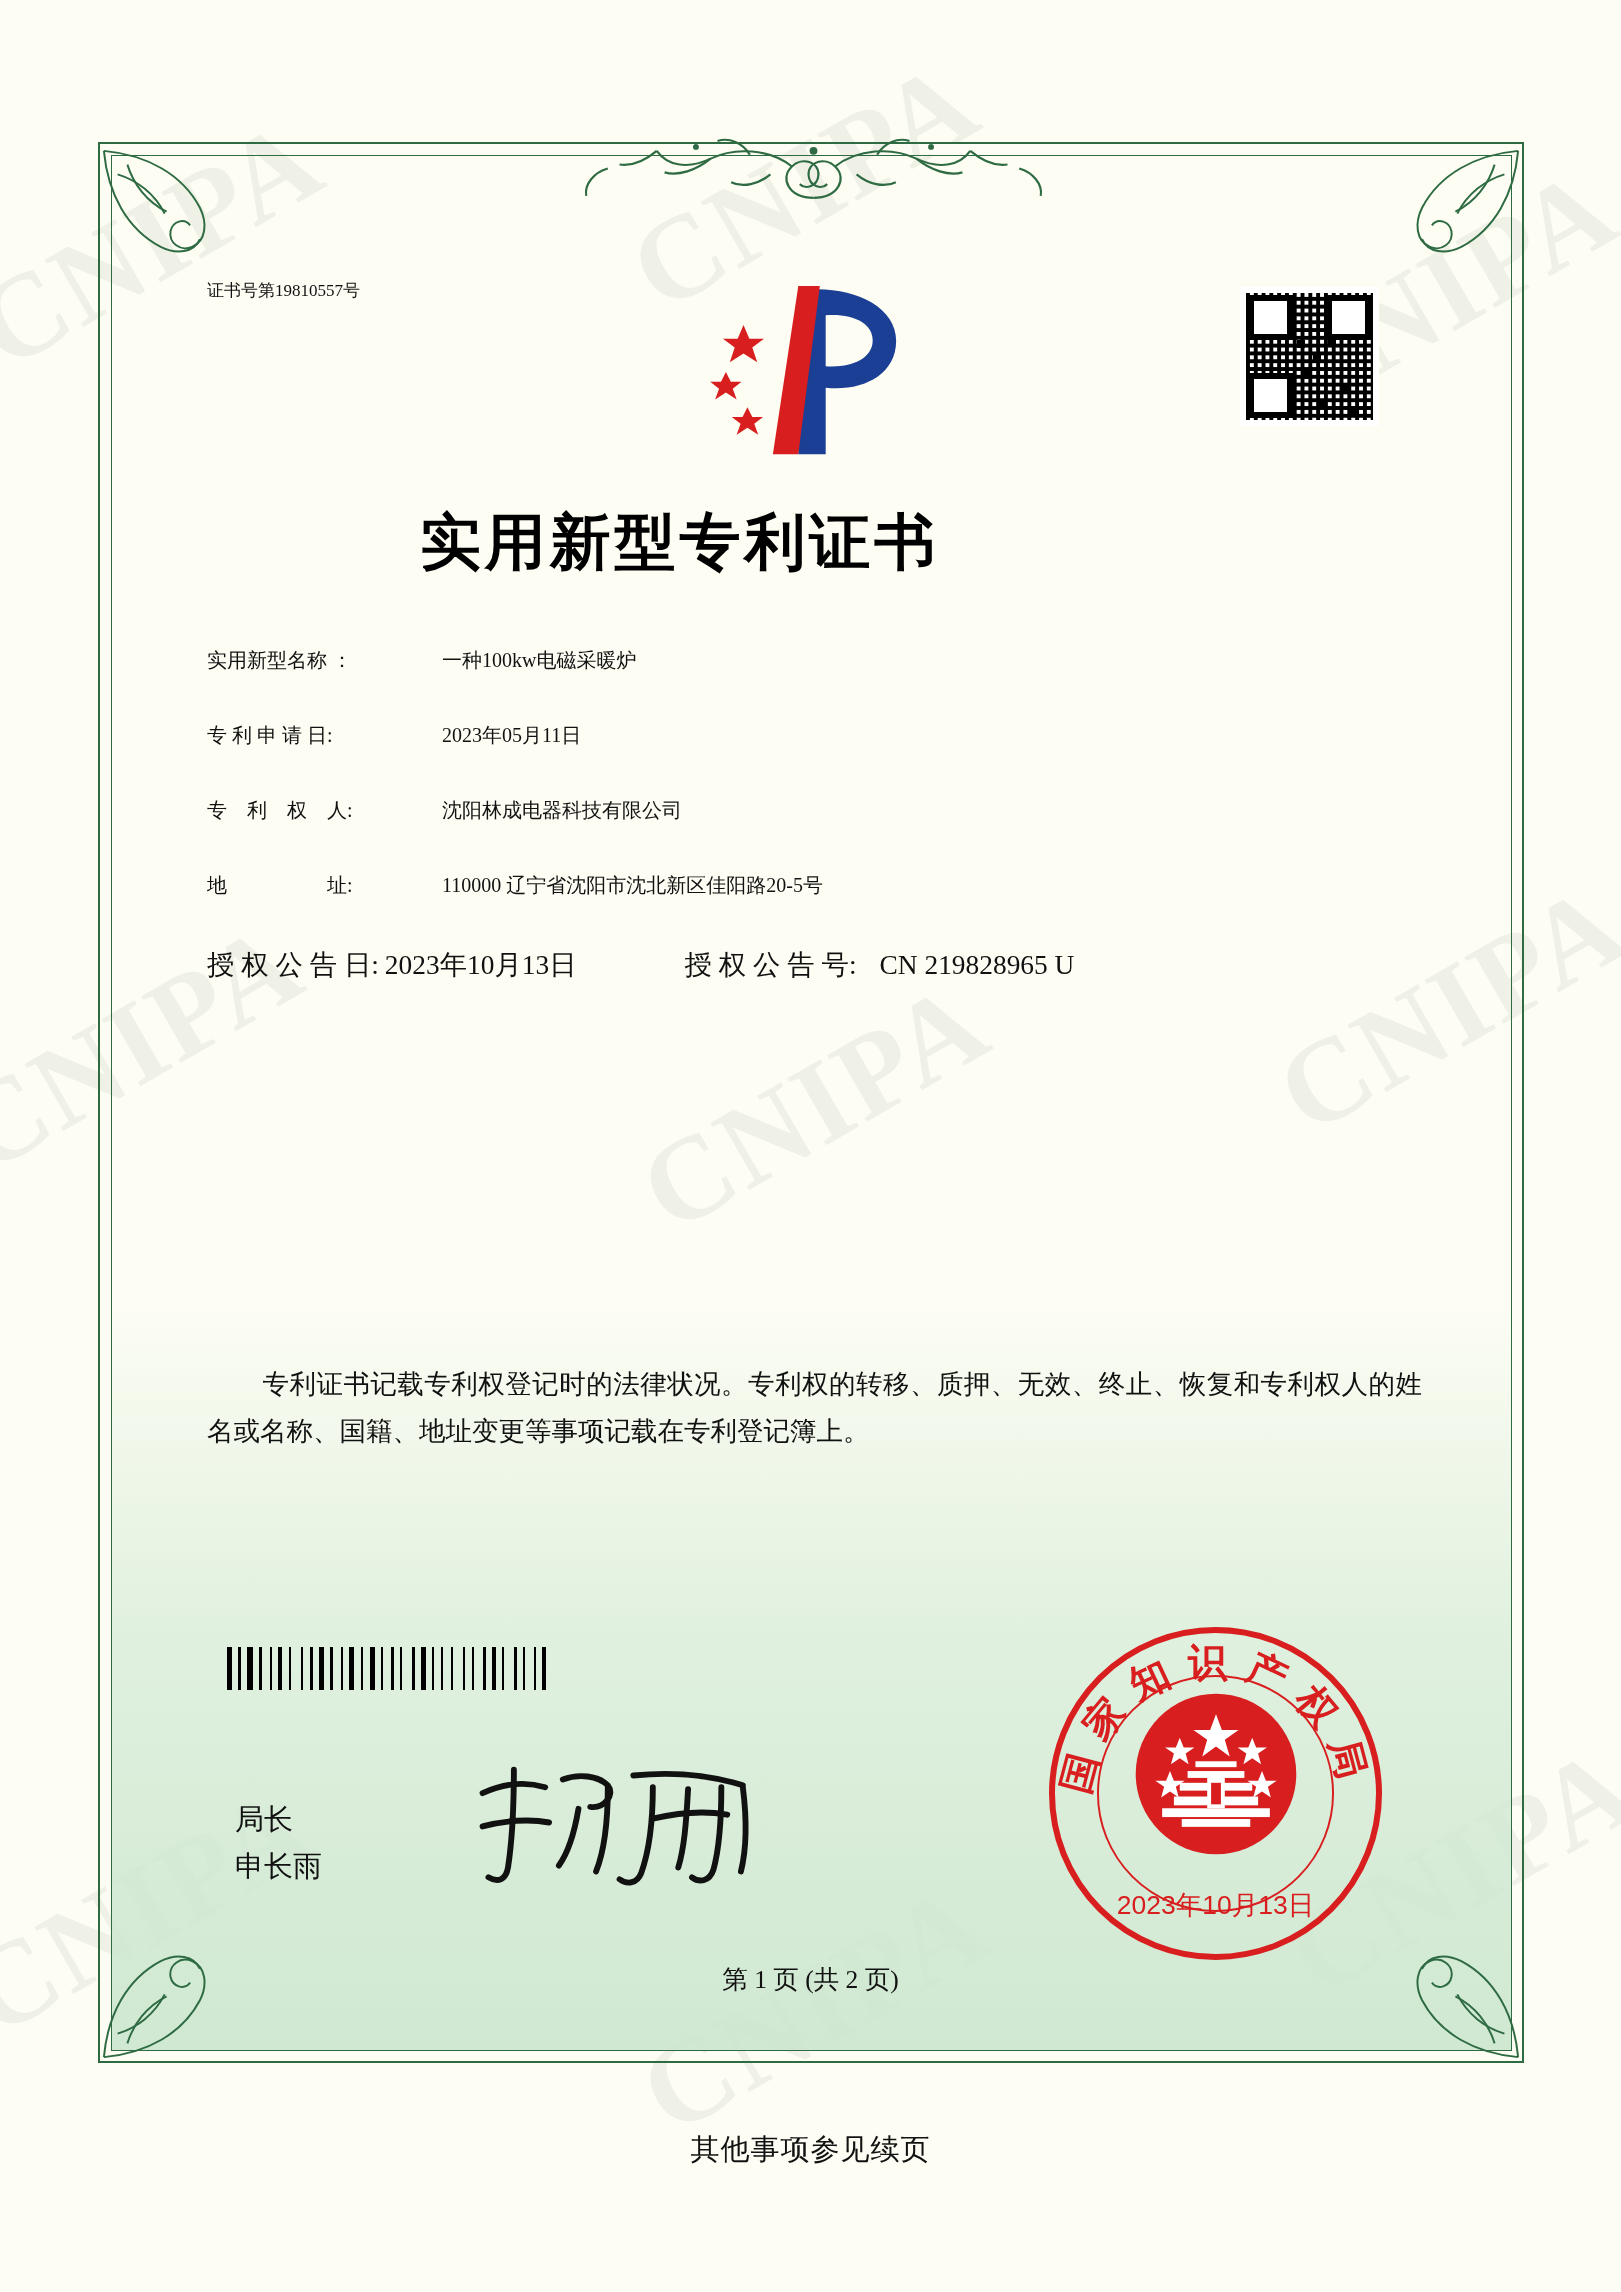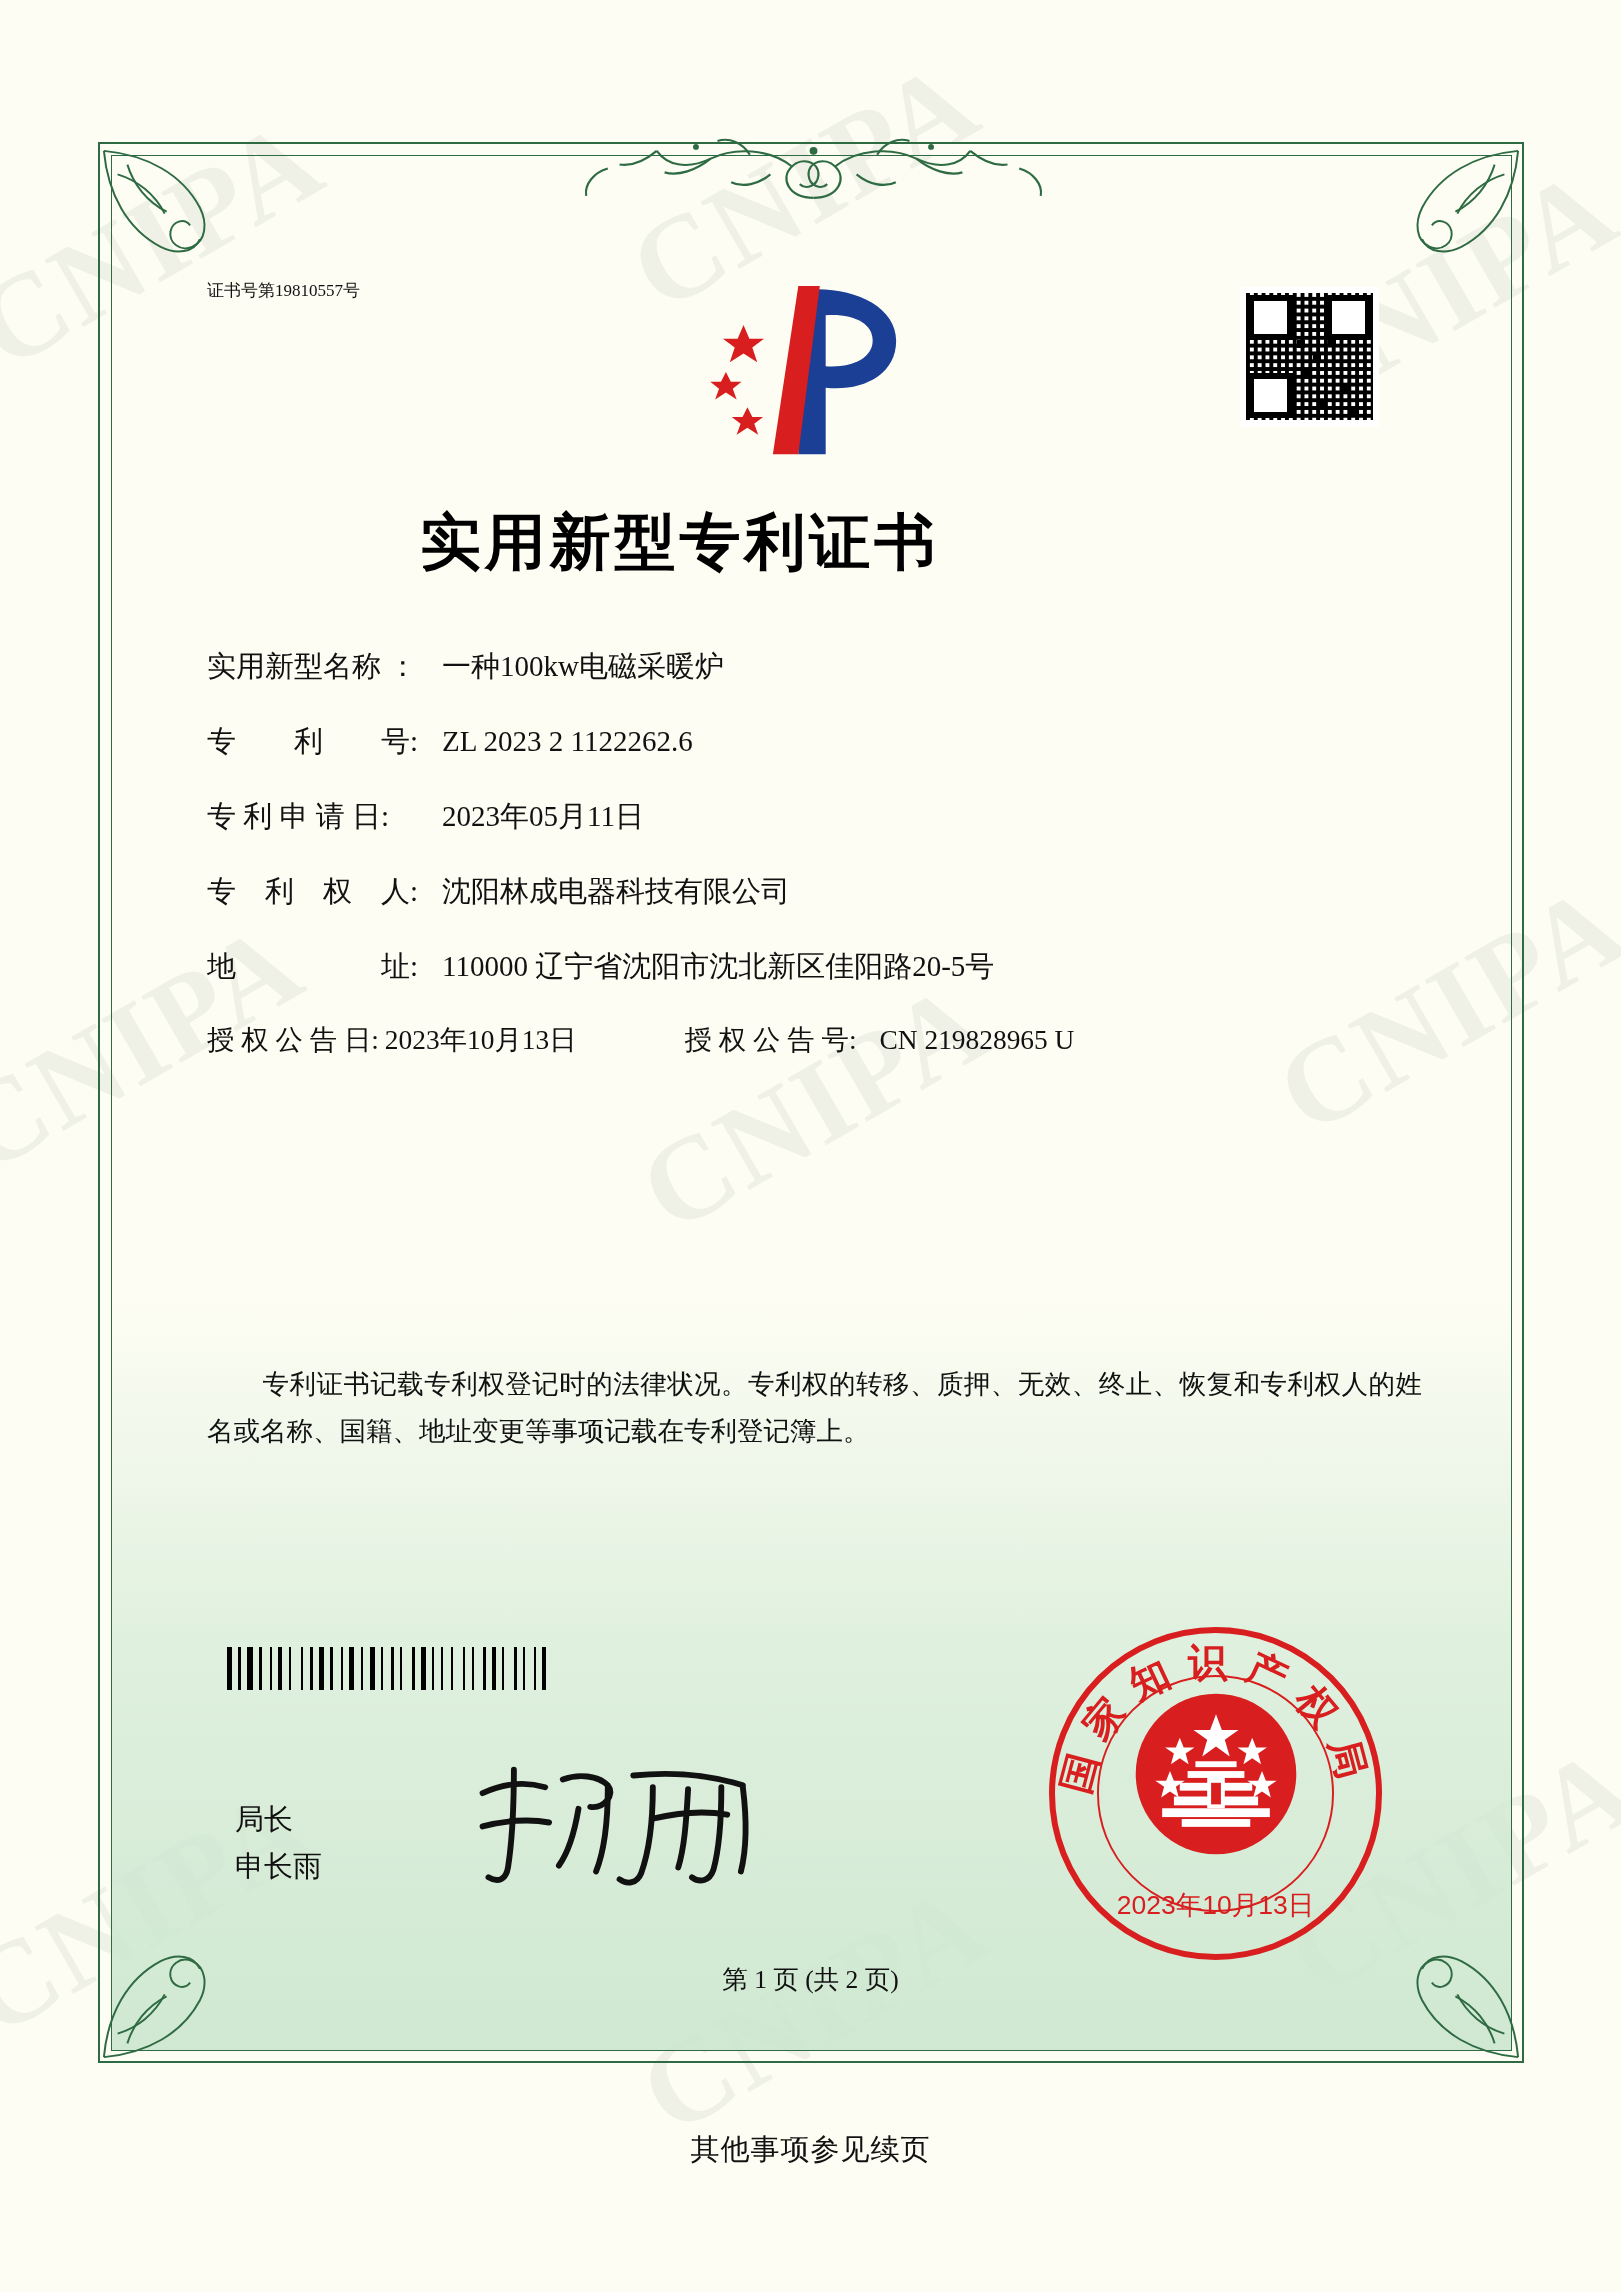--- a/index.html
+++ b/index.html
@@ -160,21 +160,21 @@
 
   .fields {
     position: absolute;
     left: 207px;
     top: 647px;
     width: 1215px;
   }
   .field {
     position: relative;
     height: 75px;
-    font-size: 29px;
+    font-size: 20px;
     color: #111;
     white-space: nowrap;
   }
   .field .lab {
     display: inline-block;
     width: 235px;
     letter-spacing: 0;
   }
   .field .val {
     display: inline-block;
@@ -417,23 +417,20 @@
       <div class="qr-dot" style="left:71px; top:106px; width:7.8px; height:7.8px;"></div>
       <div class="qr-dot" style="left:102px;top:114px; width:7.8px; height:7.8px;"></div>
     </div>
   </div>
 
   <div class="title">实用新型专利证书</div>
 
   <div class="fields">
     <div class="field">
       <span class="lab">实用新型名称 ：</span><span class="val cn">一种100kw电磁采暖炉</span>
-    </div>
-    <div class="field">
-      <span class="lab">专　　利　　号:</span><span class="val">ZL 2023 2 1122262.6</span>
     </div>
     <div class="field">
       <span class="lab">专 利 申 请 日:</span><span class="val">2023年05月11日</span>
     </div>
     <div class="field">
       <span class="lab">专　利　权　人:</span><span class="val cn">沈阳林成电器科技有限公司</span>
     </div>
     <div class="field">
       <span class="lab">地　　　　　址:</span><span class="val">110000 辽宁省沈阳市沈北新区佳阳路20-5号</span>
     </div>

